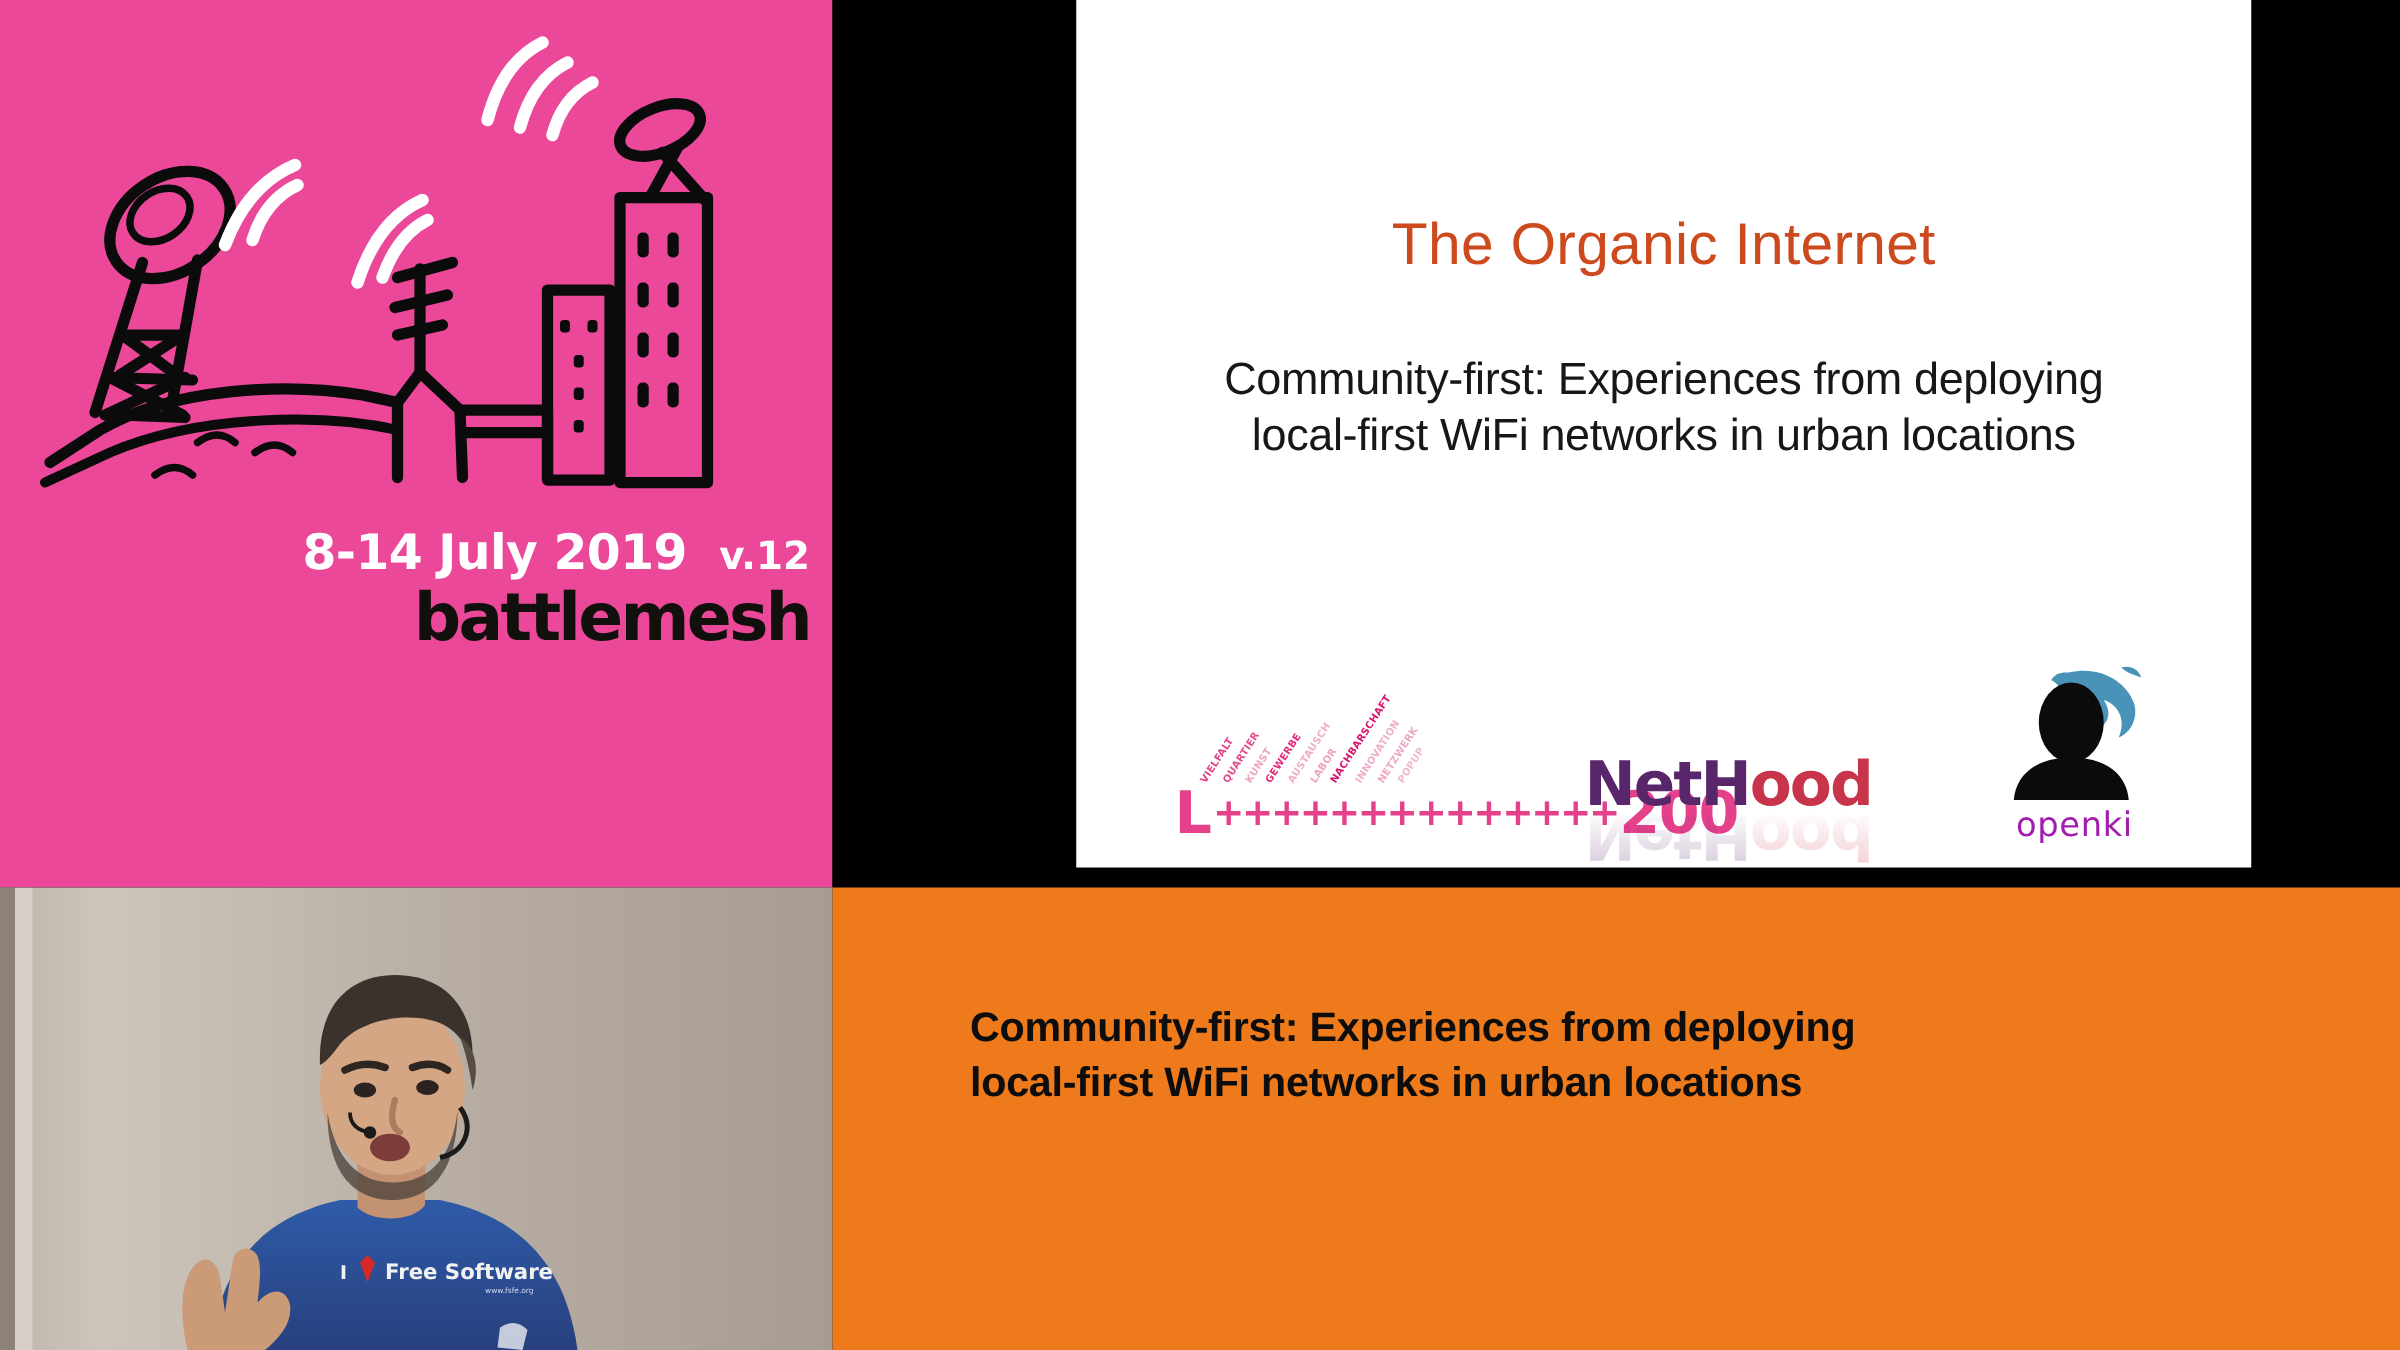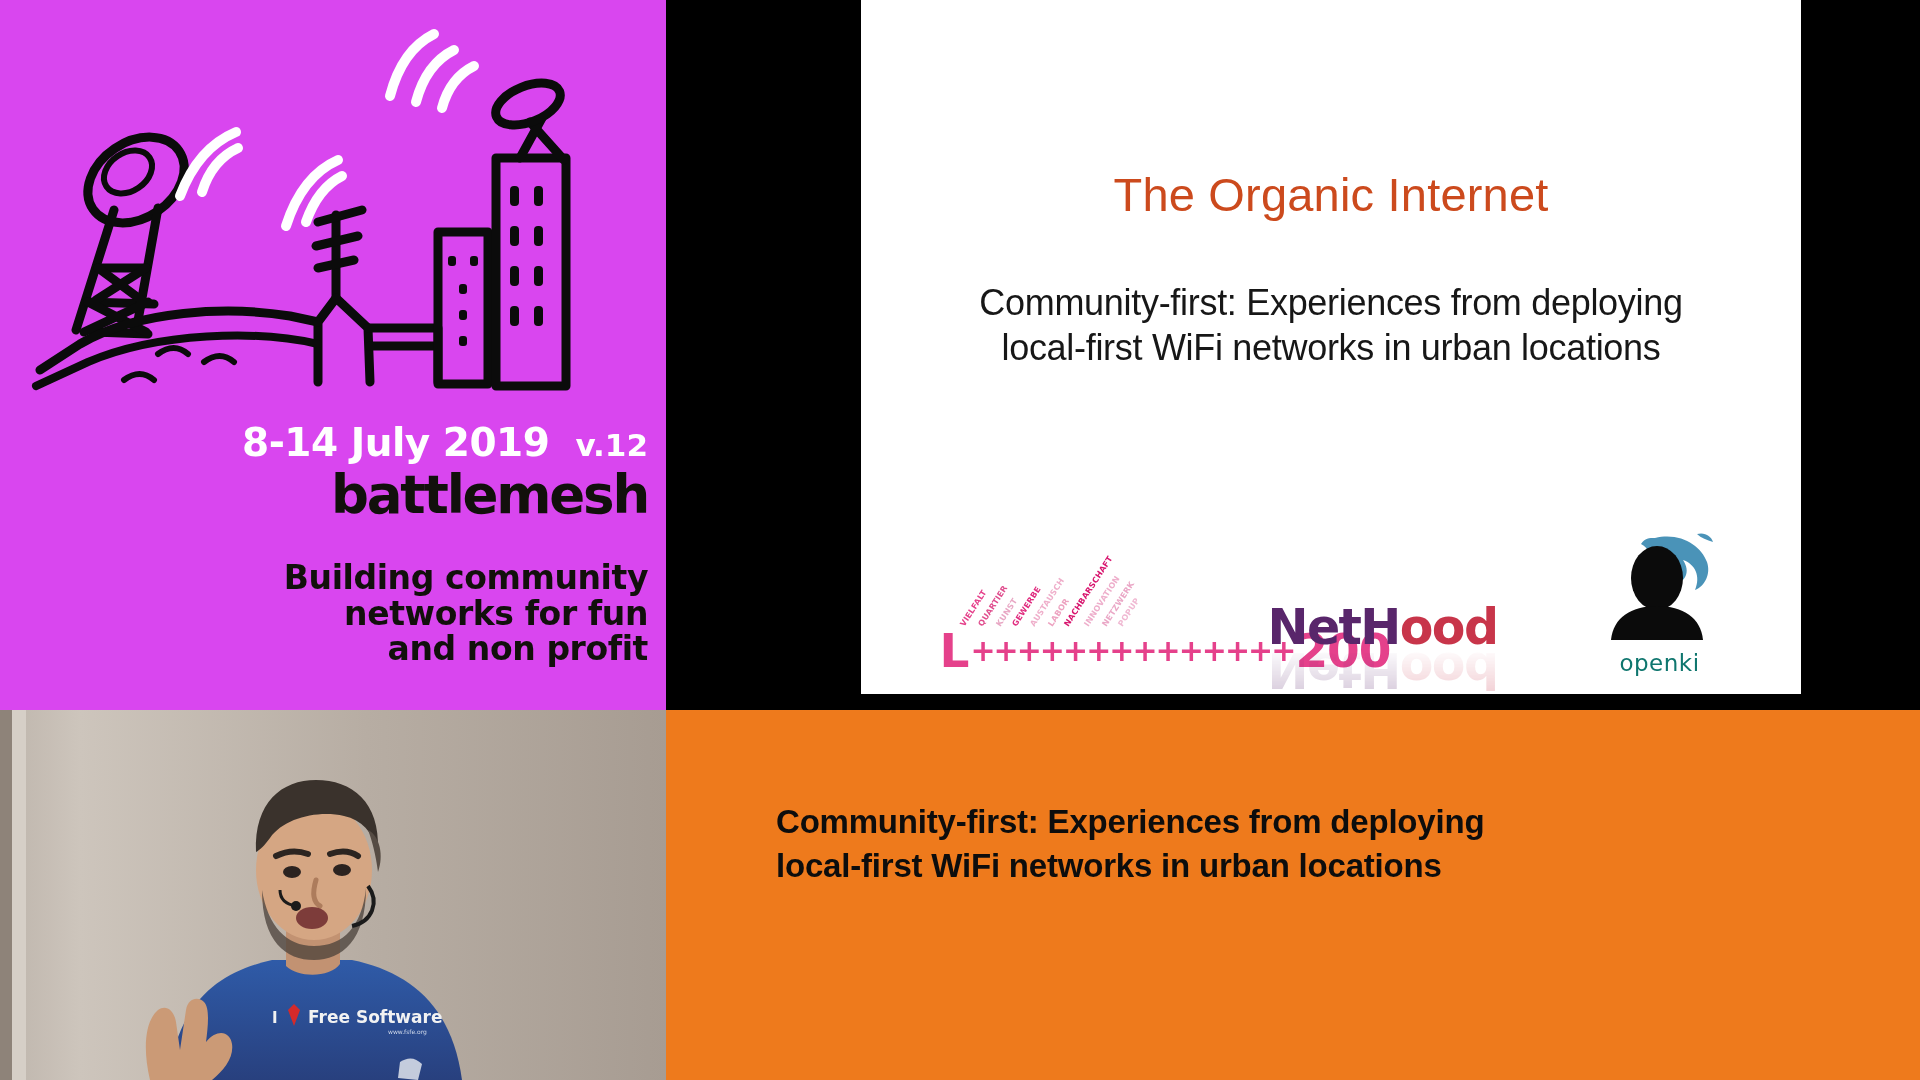--- a/index.html
+++ b/index.html
@@ -18,21 +18,21 @@
     width: 1920px;
     height: 1080px;
     background: #000;
   }
 
   
   .poster {
     position: absolute;
     left: 0; top: 0;
     width: 666px; height: 710px;
-    background: #d946ef;
+    background: #ec4899;
     overflow: hidden;
   }
   .poster-art {
     position: absolute;
     left: 18px; top: 10px;
     width: 630px; height: 390px;
   }
   .poster-date {
     position: absolute;
     left: 0; top: 420px;
@@ -199,21 +199,21 @@
     color: #E6E6E6; letter-spacing: 4px; line-height: 1;
   }
   .mazi-wifi { position: absolute; right: 12px; top: 16px; }
 
   
   .logo-openki { width: 132px; height: 148px; }
   .openki-mark { position: absolute; left: 6px; top: 0; }
   .openki-word {
     position: absolute; left: 10px; bottom: 2px;
     width: 118px; text-align: center;
-    font-size: 23px; color: #0f766e;
+    font-size: 27px; color: #a21caf;
     font-family: "DejaVu Sans", sans-serif;
     letter-spacing: 0.5px;
   }
 
   
   .cam {
     position: absolute;
     left: 0; top: 710px;
     width: 666px; height: 370px;
     overflow: hidden;
@@ -307,25 +307,20 @@
         <path d="M372 86 q12 -46 44 -62"></path>
         <path d="M398 92 q10 -38 38 -52"></path>
         <path d="M424 98 q8 -30 32 -42"></path>
       </g>
     </svg>
 
     <div class="poster-date">
       <span>8-14 July 2019</span><span class="ver">v.12</span>
     </div>
     <div class="poster-name">battlemesh</div>
-    <div class="poster-tag">
-      <div>Building community</div>
-      <div>networks for fun</div>
-      <div>and non profit</div>
-    </div>
   </div>
 
   <div class="slide-stage">
     <div class="slide">
       <div class="slide-title">The Organic Internet</div>
       <div class="slide-sub">
         <div>Community-first: Experiences from deploying</div>
         <div>local-first WiFi networks in urban locations</div>
       </div>
 

